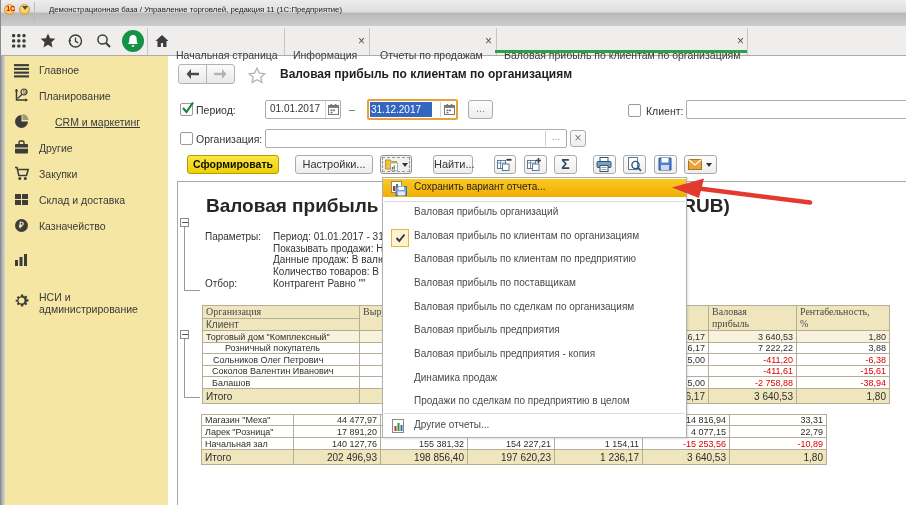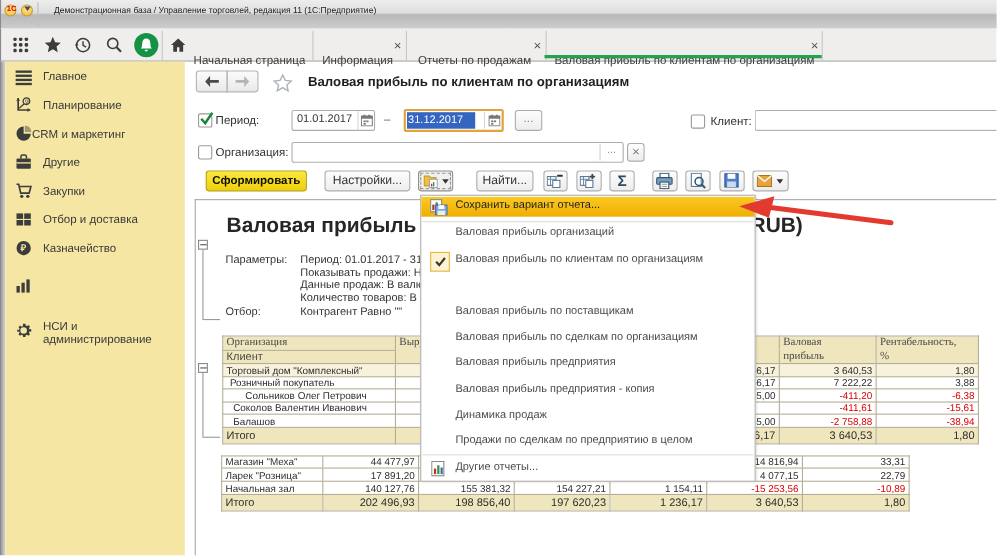--- a/index.html
+++ b/index.html
@@ -125,40 +125,40 @@
     <path d="M13.5 12l-2.5-1.8v3.6z" fill="#3c3c3c"></path>
     <path d="M3.5 10.5l6-5.5" stroke="#3c3c3c" stroke-width="1.2" fill="none"></path>
     <circle cx="10" cy="4" r="3" fill="#f5e7a3" stroke="#3c3c3c" stroke-width="1.2"></circle>
     <text x="8.7" y="6.3" font-size="6" fill="#3c3c3c" font-family="Liberation Sans">9</text>
   </svg>
   <div class="navlbl" style="left:39px;top:90px;">Планирование</div>
   <svg class="abs navico" style="left:14px;top:114px;" width="15" height="15" viewBox="0 0 15 15">
     <path d="M7.5 1A6.5 6.5 0 1 0 14 7.5H7.5z" fill="#3c3c3c"></path>
     <path d="M8.5 0v6h6A6 6 0 0 0 8.5 0z" fill="#3c3c3c" opacity="0.45"></path>
   </svg>
-  <div class="navlbl" style="left:29px;top:116px;">CRM и маркетинг</div>
+  <div class="navlbl" style="left:55px;top:116px;text-decoration:underline;">CRM и маркетинг</div>
   <svg class="abs navico" style="left:14px;top:140px;" width="15" height="15" viewBox="0 0 15 15">
     <rect x="1" y="4" width="13" height="9.5" rx="1" fill="#3c3c3c"></rect>
     <path d="M5 4V2.5A1.5 1.5 0 0 1 6.5 1h2A1.5 1.5 0 0 1 10 2.5V4" fill="none" stroke="#3c3c3c" stroke-width="1.4"></path>
     <rect x="1" y="7.5" width="13" height="1.2" fill="#f5e7a3"></rect>
   </svg>
   <div class="navlbl" style="left:39px;top:142px;">Другие</div>
   <svg class="abs navico" style="left:14px;top:166px;" width="15" height="15" viewBox="0 0 15 15">
     <path d="M1 1.5h2l1.8 8h7.7l1.7-6H4.3" fill="none" stroke="#3c3c3c" stroke-width="1.5"></path>
     <circle cx="5.8" cy="12.5" r="1.5" fill="#3c3c3c"></circle>
     <circle cx="11.3" cy="12.5" r="1.5" fill="#3c3c3c"></circle>
   </svg>
   <div class="navlbl" style="left:39px;top:168px;">Закупки</div>
   <svg class="abs navico" style="left:14px;top:192px;" width="15" height="15" viewBox="0 0 15 15">
     <rect x="1" y="2" width="6" height="5" fill="#3c3c3c"></rect>
       <rect x="8" y="2" width="6" height="5" fill="#3c3c3c"></rect>
     <rect x="1" y="8" width="6" height="5" fill="#3c3c3c"></rect>
       <rect x="8" y="8" width="6" height="5" fill="#3c3c3c"></rect>
   </svg>
-  <div class="navlbl" style="left:39px;top:194px;">Отбор и доставка</div>
+  <div class="navlbl" style="left:39px;top:194px;">Склад и доставка</div>
   <svg class="abs navico" style="left:14px;top:218px;" width="15" height="15" viewBox="0 0 15 15">
     <circle cx="7.5" cy="7.5" r="6.5" fill="#3c3c3c"></circle>
     <text x="4.9" y="10.4" font-size="8.5" fill="#f5e7a3" font-family="Liberation Sans" font-weight="bold">₽</text>
   </svg>
   <div class="navlbl" style="left:39px;top:220px;">Казначейство</div>
   <svg class="abs navico" style="left:14px;top:252px;" width="15" height="15" viewBox="0 0 15 15">
     <rect x="1" y="8" width="3" height="6" fill="#3c3c3c"></rect>
     <rect x="5.5" y="5" width="3" height="9" fill="#3c3c3c"></rect>
     <rect x="10" y="2" width="3" height="12" fill="#3c3c3c"></rect>
   </svg>
@@ -226,21 +226,21 @@
   <div class="btn" style="left:295px;top:155px;width:78px;height:19px;line-height:17px;">Настройки...</div>
   <div class="abs" style="left:380px;top:155px;width:32px;height:19px;background:#f0f0ef;border:1px solid #8f8f8f;border-radius:3px;box-sizing:border-box;"></div>
   <div class="abs" style="left:382px;top:157px;width:28px;height:15px;border:1px dashed #999;box-sizing:border-box;"></div>
   <svg class="abs" style="left:385px;top:158px;" width="14" height="13" viewBox="0 0 14 13">
     <path d="M0.5 2h5l1 1.5h5V11h-11z" fill="#f0c040" stroke="#b8860b" stroke-width="0.8"></path>
     <rect x="5.5" y="5" width="7" height="7.5" fill="#fff" stroke="#8aa0b8" stroke-width="0.8"></rect>
     <rect x="6.8" y="9" width="1.3" height="2.5" fill="#d03020"></rect>
     <rect x="8.6" y="7.5" width="1.3" height="4" fill="#30a040"></rect>
   </svg>
   <div class="abs" style="left:402px;top:163px;width:0;height:0;border-left:3.5px solid transparent;border-right:3.5px solid transparent;border-top:4px solid #333;"></div>
-  <div class="btn" style="left:433px;top:155px;width:52px;height:19px;line-height:17px;">Найти...</div>
+  <div class="btn" style="left:433px;top:155px;width:40px;height:19px;line-height:17px;">Найти...</div>
   <div class="btn" style="left:494px;top:155px;width:22px;height:19px;"></div>
   <svg class="abs" style="left:497px;top:158px;" width="15" height="13" viewBox="0 0 15 13">
     <rect x="0.5" y="2.5" width="8" height="8" fill="#fff" stroke="#5a7a99" stroke-width="1"></rect>
     <path d="M0.5 5h8M3.5 2.5v8" stroke="#5a7a99" stroke-width="0.8"></path>
     <rect x="5.5" y="6" width="6.5" height="6.5" fill="#fff" stroke="#5a7a99" stroke-width="1"></rect>
     <path d="M9.5 1.8h5" stroke="#333" stroke-width="1.8"></path>
   </svg>
   <div class="btn" style="left:524px;top:155px;width:23px;height:19px;"></div>
   <svg class="abs" style="left:527px;top:158px;" width="15" height="13" viewBox="0 0 15 13">
     <rect x="0.5" y="2.5" width="8" height="8" fill="#fff" stroke="#5a7a99" stroke-width="1"></rect>
@@ -321,30 +321,30 @@
     <tr style="height:12px;">
           <td class="grp">Торговый дом "Комплексный"</td>
           <td class="grp num"></td>
           <td class="grp num"></td>
           <td class="grp num"></td>
           <td class="grp num">1 186,17</td>
           <td class="grp num">3 640,53</td>
           <td class="grp num">1,80</td>
         </tr>
     <tr style="height:11px;">
-          <td style="padding-left:6px;">Розничный покупатель</td>
+          <td style="padding-left:22px;">Розничный покупатель</td>
           <td class="num"></td>
           <td class="num"></td>
           <td class="num"></td>
           <td class="num">2 346,17</td>
           <td class="num">7 222,22</td>
           <td class="num">3,88</td>
         </tr>
     <tr style="height:12px;">
-          <td style="padding-left:20px;">Сольников Олег Петрович</td>
+          <td style="padding-left:10px;">Сольников Олег Петрович</td>
           <td class="num"></td>
           <td class="num"></td>
           <td class="num"></td>
           <td class="num">1 345,00</td>
           <td class="num neg">-411,20</td>
           <td class="num neg">-6,38</td>
         </tr>
     <tr style="height:11px;">
           <td style="padding-left:9px;">Соколов Валентин Иванович</td>
           <td class="num"></td>
@@ -438,20 +438,21 @@
     <rect x="7.5" y="5.5" width="5.5" height="3.5" fill="#fff"></rect>
     <rect x="6.8" y="10.5" width="7" height="4" fill="#e8edf5"></rect>
   </svg>
   <div class="mi" style="left:414px;top:181px;color:#1f1f1f;">Сохранить вариант отчета...</div>
   <div class="mi" style="left:414px;top:206px;">Валовая прибыль организаций</div>
   <div class="abs" style="left:391px;top:229px;width:18px;height:18px;border:1px solid #e2b93f;background:#fdf3d0;box-sizing:border-box;"></div>
   <svg class="abs" style="left:395px;top:233px;" width="11" height="10" viewBox="0 0 11 10">
       <path d="M1.5 5l2.8 3L9.5 1.5" fill="none" stroke="#3a3a3a" stroke-width="2"></path>
     </svg>
   <div class="mi" style="left:414px;top:230px;">Валовая прибыль по клиентам по организациям</div>
+  <div class="mi" style="left:414px;top:253px;">Валовая прибыль по клиентам по предприятию</div>
   <div class="mi" style="left:414px;top:277px;">Валовая прибыль по поставщикам</div>
   <div class="mi" style="left:414px;top:301px;">Валовая прибыль по сделкам по организациям</div>
   <div class="mi" style="left:414px;top:324px;">Валовая прибыль предприятия</div>
   <div class="mi" style="left:414px;top:348px;">Валовая прибыль предприятия - копия</div>
   <div class="mi" style="left:414px;top:372px;">Динамика продаж</div>
   <div class="mi" style="left:414px;top:395px;">Продажи по сделкам по предприятию в целом</div>
   <svg class="abs" style="left:392px;top:419px;" width="14" height="15" viewBox="0 0 14 15">
     <rect x="0.5" y="0.5" width="11" height="13" fill="#fff" stroke="#888" stroke-width="1"></rect>
     <rect x="2.5" y="7" width="2" height="5" fill="#c03020"></rect>
     <rect x="5.5" y="4" width="2" height="8" fill="#309040"></rect>

